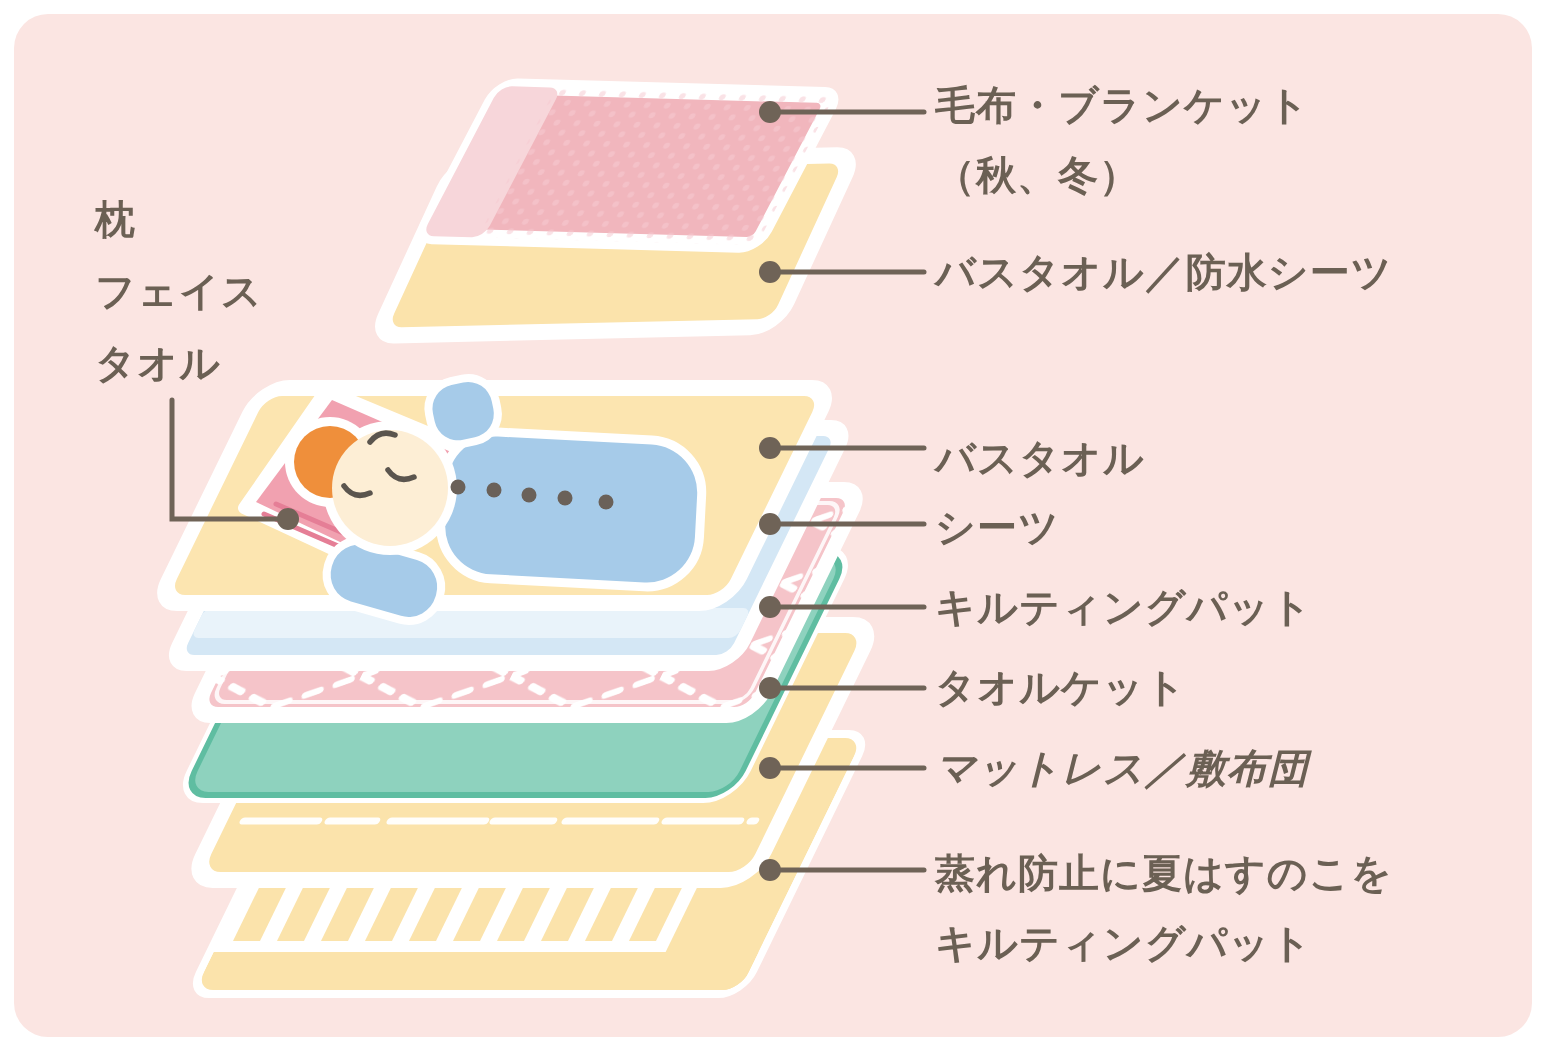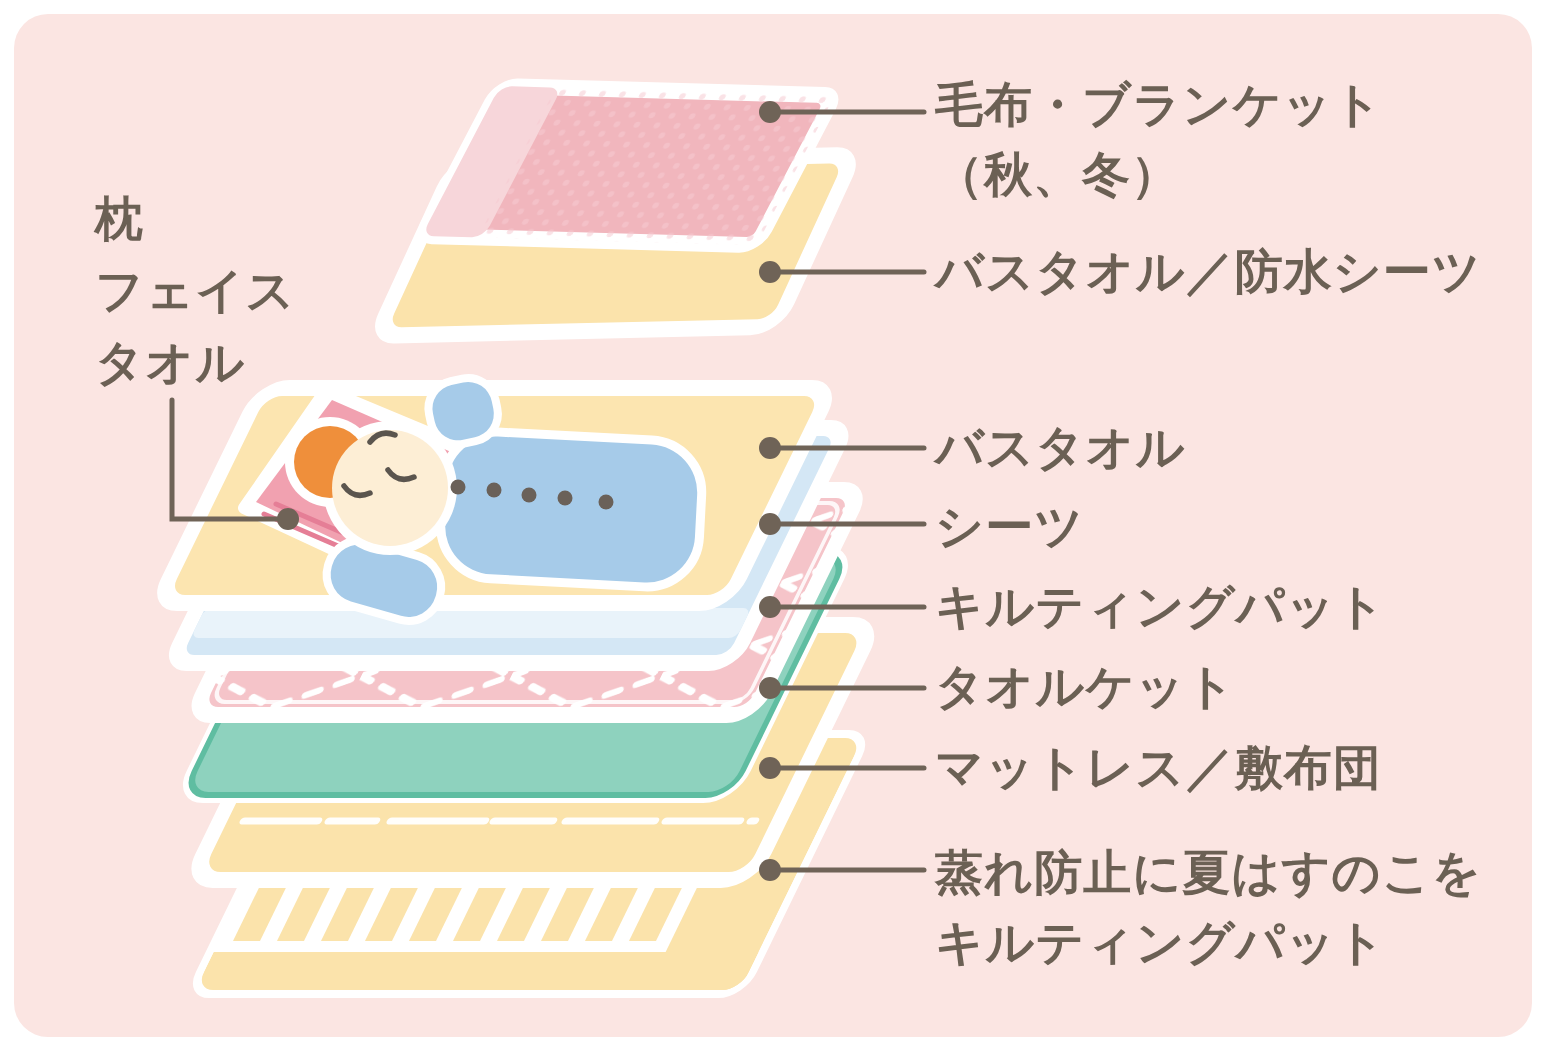--- a/index.html
+++ b/index.html
@@ -10,21 +10,21 @@
     overflow:hidden;
     font-family:"Liberation Sans", sans-serif;
   }
   .illustration{
     position:absolute;left:0;top:0;width:1546px;height:1051px;
   }
   .label{
     position:absolute;
     font-family:"Liberation Sans", sans-serif;
     font-weight:700;
-    font-size:48px;
+    font-size:40px;
     line-height:70px;
     letter-spacing:1px;
     color:#6b6054;
     white-space:pre-line;
   }
   .label.left{line-height:72px;}
 </style>
 </head>
 <body>
 
@@ -169,21 +169,21 @@
     </g>
   </svg>
 
   <div class="label left" style="left:95px; top:183px;">枕
 フェイス
 タオル</div>
 
   <div class="label" style="left:935px; top:70px;">毛布・ブランケット
 （秋、冬）</div>
   <div class="label" style="left:935px; top:237px;">バスタオル／防水シーツ</div>
-  <div class="label" style="left:935px; top:413px;">バスタオル</div>
+  <div class="label" style="left:935px; top:423px;">バスタオル</div>
   <div class="label" style="left:935px; top:492px;">シーツ</div>
   <div class="label" style="left:935px; top:572px;text-align:center;">キルティングパット</div>
   <div class="label" style="left:935px; top:652px;">タオルケット</div>
-  <div class="label" style="left:935px; top:733px;">マットレス／敷布団</div>
+  <div class="label" style="left:935px; top:733px;font-style:italic;">マットレス／敷布団</div>
   <div class="label" style="left:935px; top:838px;">蒸れ防止に夏はすのこを
 キルティングパット</div>
 
 </div>
 
 </body></html>

